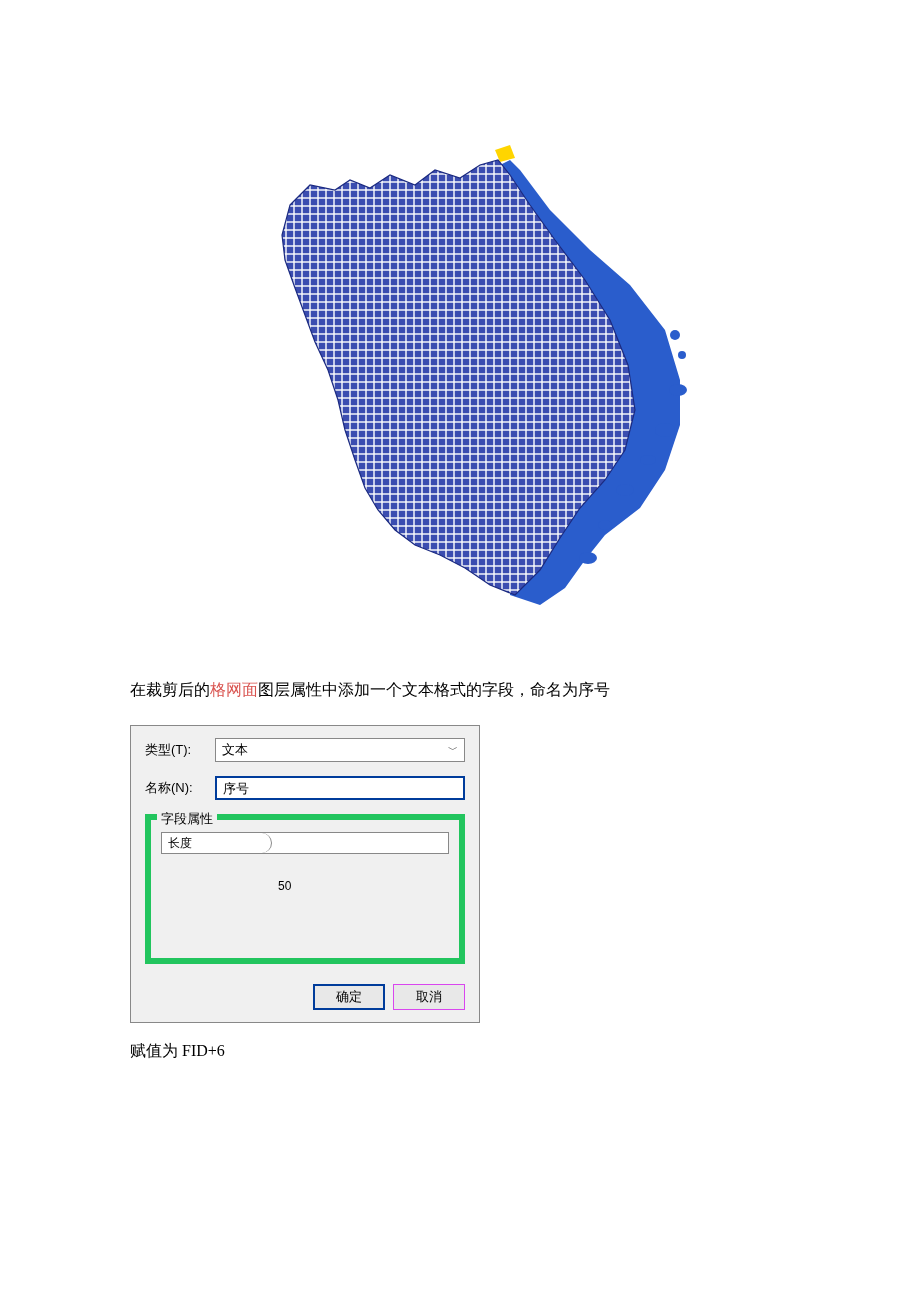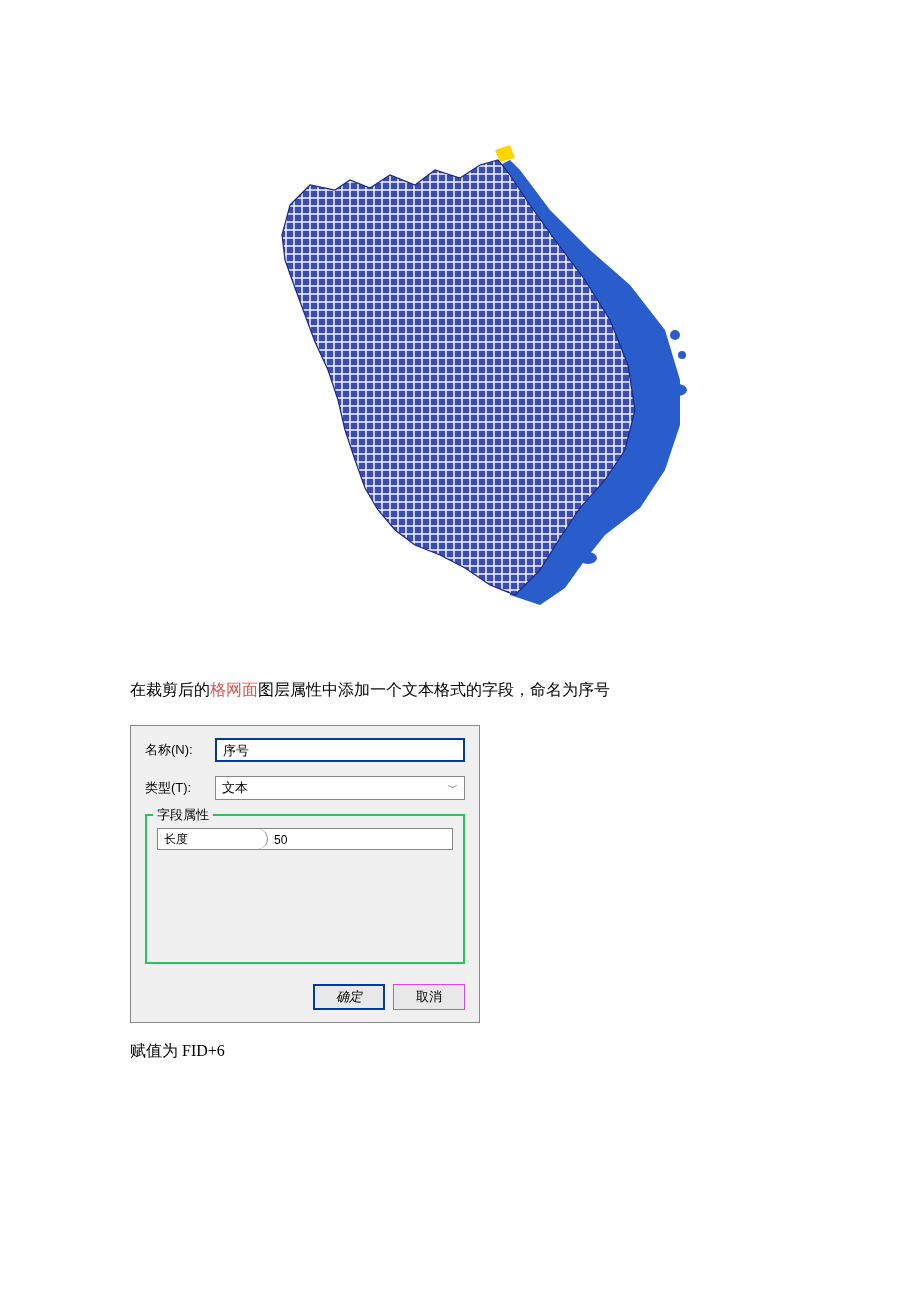--- a/index.html
+++ b/index.html
@@ -94,21 +94,21 @@
     position: relative;
     font-size: 13px;
   }
   .select-arrow {
     position: absolute;
     right: 6px;
     font-size: 10px;
     color: #444;
   }
   .fieldset {
-    border: 2px solid #22c55e;
+    border: 6px solid #22c55e;
     padding: 12px 10px;
     margin-top: 4px;
     height: 150px;
     position: relative;
   }
   .fieldset-legend {
     position: absolute;
     top: -10px;
     left: 6px;
     background: #f0f0f0;
@@ -124,23 +124,24 @@
   .prop-cell-label {
     width: 110px;
     border-right: 1px solid #888;
     padding: 0 6px;
     font-size: 12px;
     line-height: 20px;
     border-radius: 10px;
   }
   .prop-cell-value {
     flex: 1;
-    padding: 1px 6px;
+    padding: 16px 6px;
     font-size: 12px;
     line-height: 20px;
+    margin-top: 27px;
   }
   .dialog-buttons {
     display: flex;
     justify-content: flex-end;
     gap: 8px;
     padding: 10px 14px 12px 14px;
     background: #f0f0f0;
   }
   .btn {
     width: 72px;
@@ -148,21 +149,20 @@
     background: #e8e8e8;
     border: 1px solid #d946ef;
     font-size: 13px;
     text-align: center;
     line-height: 24px;
     cursor: pointer;
   }
   .btn.default {
     border: 2px solid #003c9b;
     line-height: 22px;
-    font-style: italic;
   }
   .footnote {
     margin: 18px 0 0 130px;
     font-size: 16px;
     font-family: SimSun, serif;
   }
 </style>
 </head>
 <body>
 
@@ -204,29 +204,29 @@
     </svg>
   </div>
 
   <p class="caption">
     <span>在裁剪后的</span><span class="highlight">格网面</span><span>图层属性中添加一个文本格式的字段，命名为序号</span>
   </p>
 
   <div class="dialog">
     <div class="dialog-body">
       <div class="form-row">
-        <span class="form-label">名称(N):</span>
-        <div class="text-input">序号</div>
-      </div>
-      <div class="form-row">
         <span class="form-label">类型(T):</span>
         <div class="select-input">
           <span>文本</span>
           <span class="select-arrow">﹀</span>
         </div>
+      </div>
+      <div class="form-row">
+        <span class="form-label">名称(N):</span>
+        <div class="text-input">序号</div>
       </div>
       <div class="fieldset">
         <div class="fieldset-legend">字段属性</div>
         <div class="prop-row">
           <div class="prop-cell-label">长度</div>
           <div class="prop-cell-value">50</div>
         </div>
       </div>
     </div>
     <div class="dialog-buttons">

